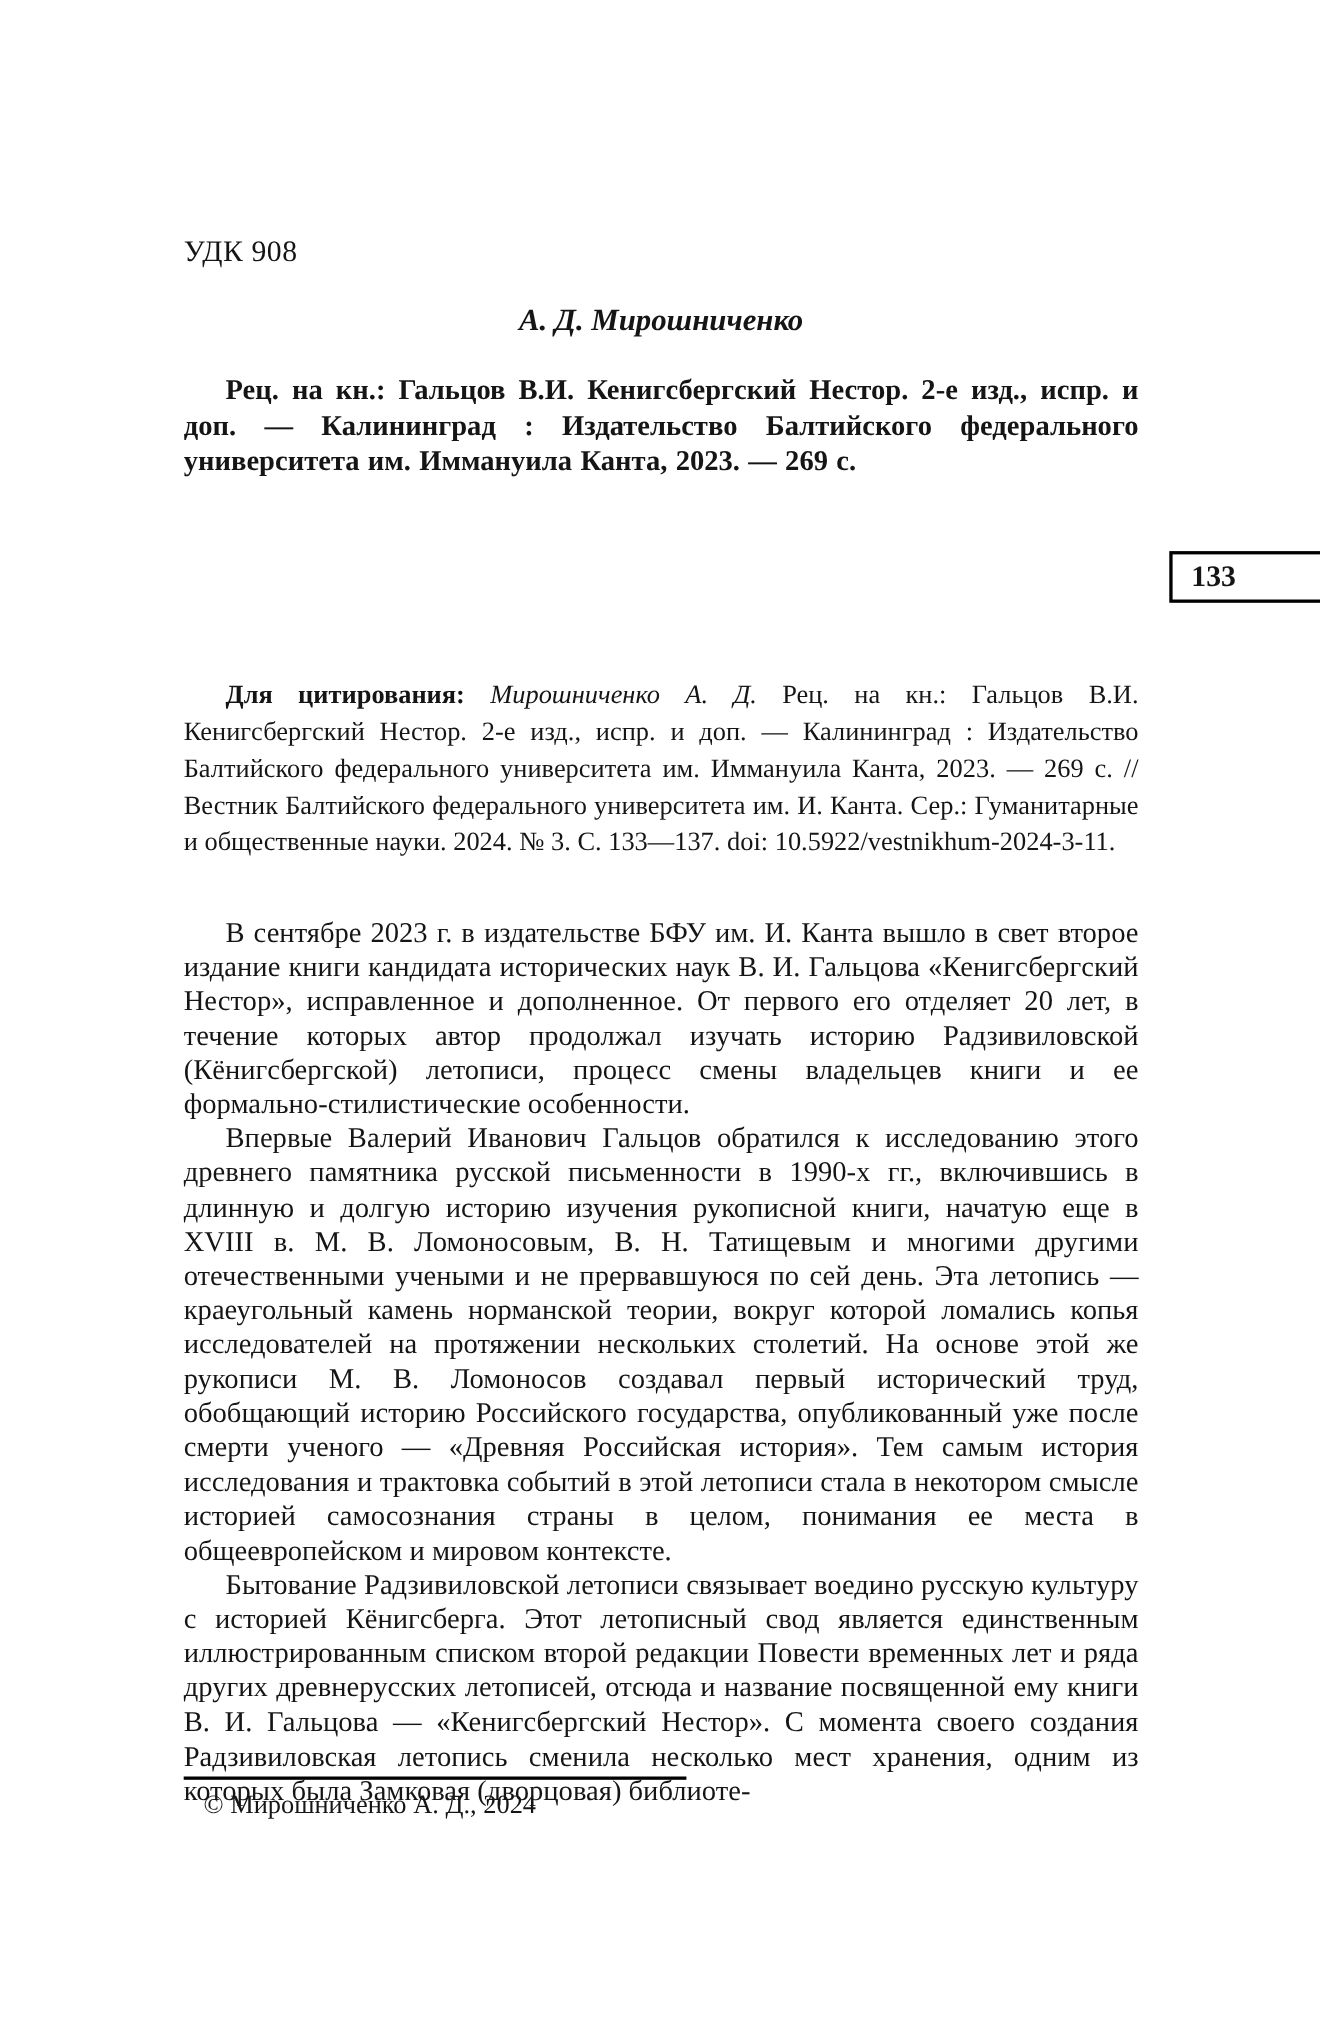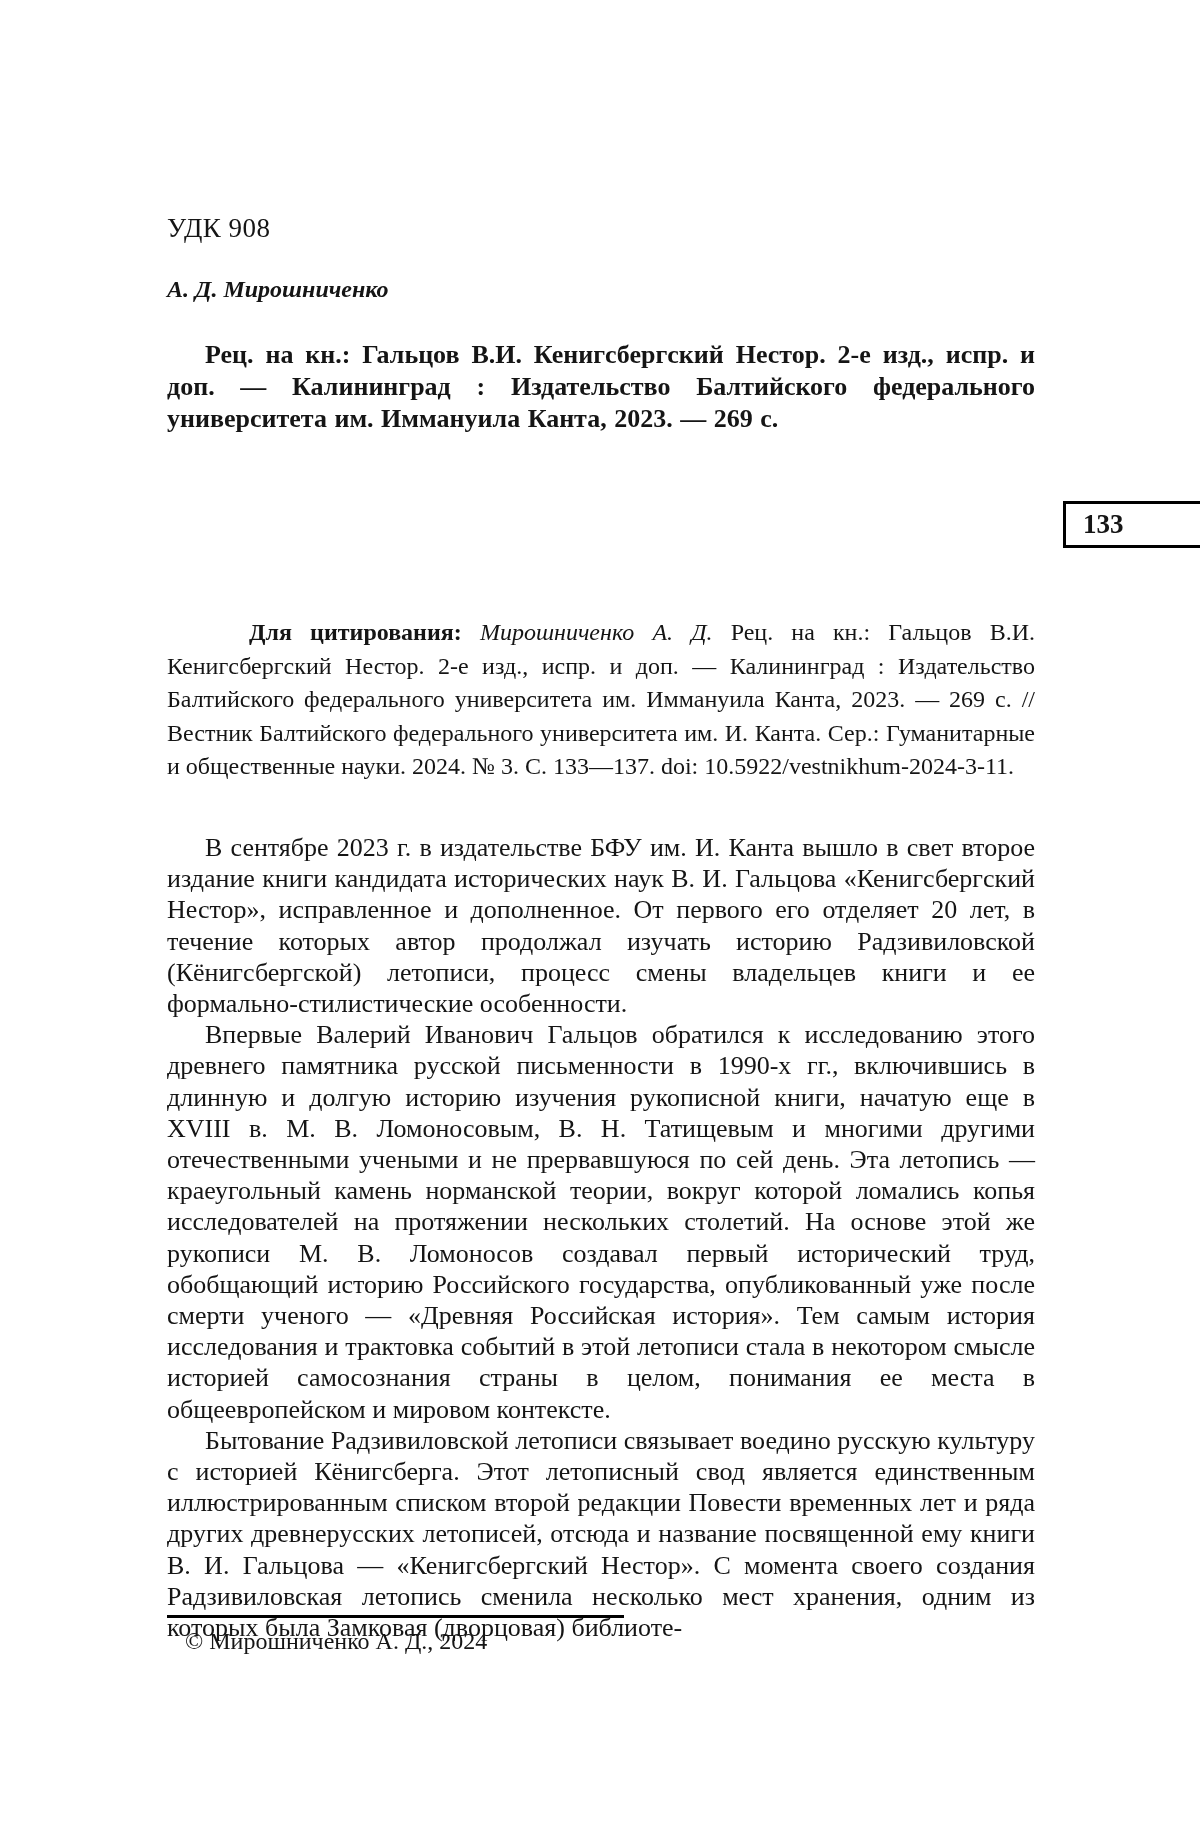--- a/index.html
+++ b/index.html
@@ -15,22 +15,23 @@
     background: #ffffff;
     overflow: hidden;
     padding-left: 16px;
   }
   .udc {
     position: absolute; left: 167px; top: 213px;
     font-size: 27px; letter-spacing: 0.5px;
   }
   .author {
     position: absolute; left: 167px; top: 276px; width: 868px;
+    text-align: center;
     font-weight: bold; font-style: italic;
-    font-size: 24px;
+    font-size: 28px;
   }
   .review-heading {
     position: absolute; left: 167px; top: 339px; width: 868px;
     font-weight: bold;
     font-size: 26px; line-height: 32px;
     text-align: justify; text-indent: 38px;
     word-spacing: 1px;
   }
   .meta {
     position: absolute; left: 167px; top: 460px; width: 868px;
@@ -48,21 +49,21 @@
   }
   .page-number {
     font-weight: bold; 
     font-size: 27px;
   }
   .citation {
     position: absolute; left: 167px; top: 616px; width: 868px;
     font-size: 24px; line-height: 33.5px;
     text-align: justify; text-indent: 38px;
   }
-  .citation .cit-label { font-weight: bold; margin-left: 44px; }
+  .citation .cit-label { font-weight: bold; }
   .citation .cit-authors { font-style: italic; }
   .body-text {
     position: absolute; left: 167px; top: 832px; width: 868px;
     font-size: 26px; line-height: 31.2px;
     text-align: justify;
   }
   .body-text p { margin: 0; text-indent: 38px; }
   .footnote-rule {
     position: absolute; left: 167px; top: 1615px;
     width: 457px; height: 0;

